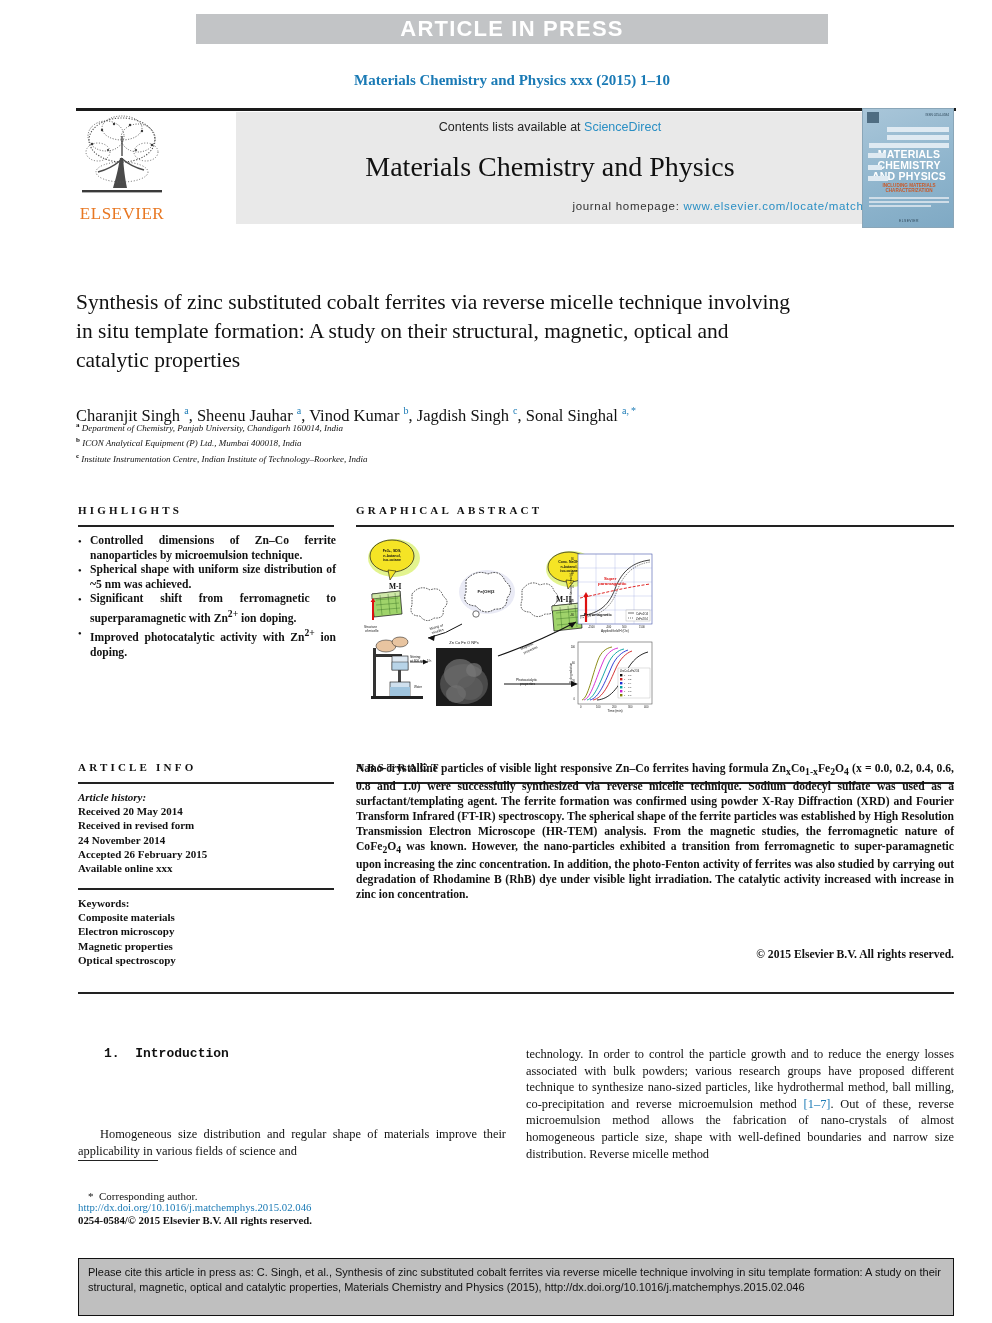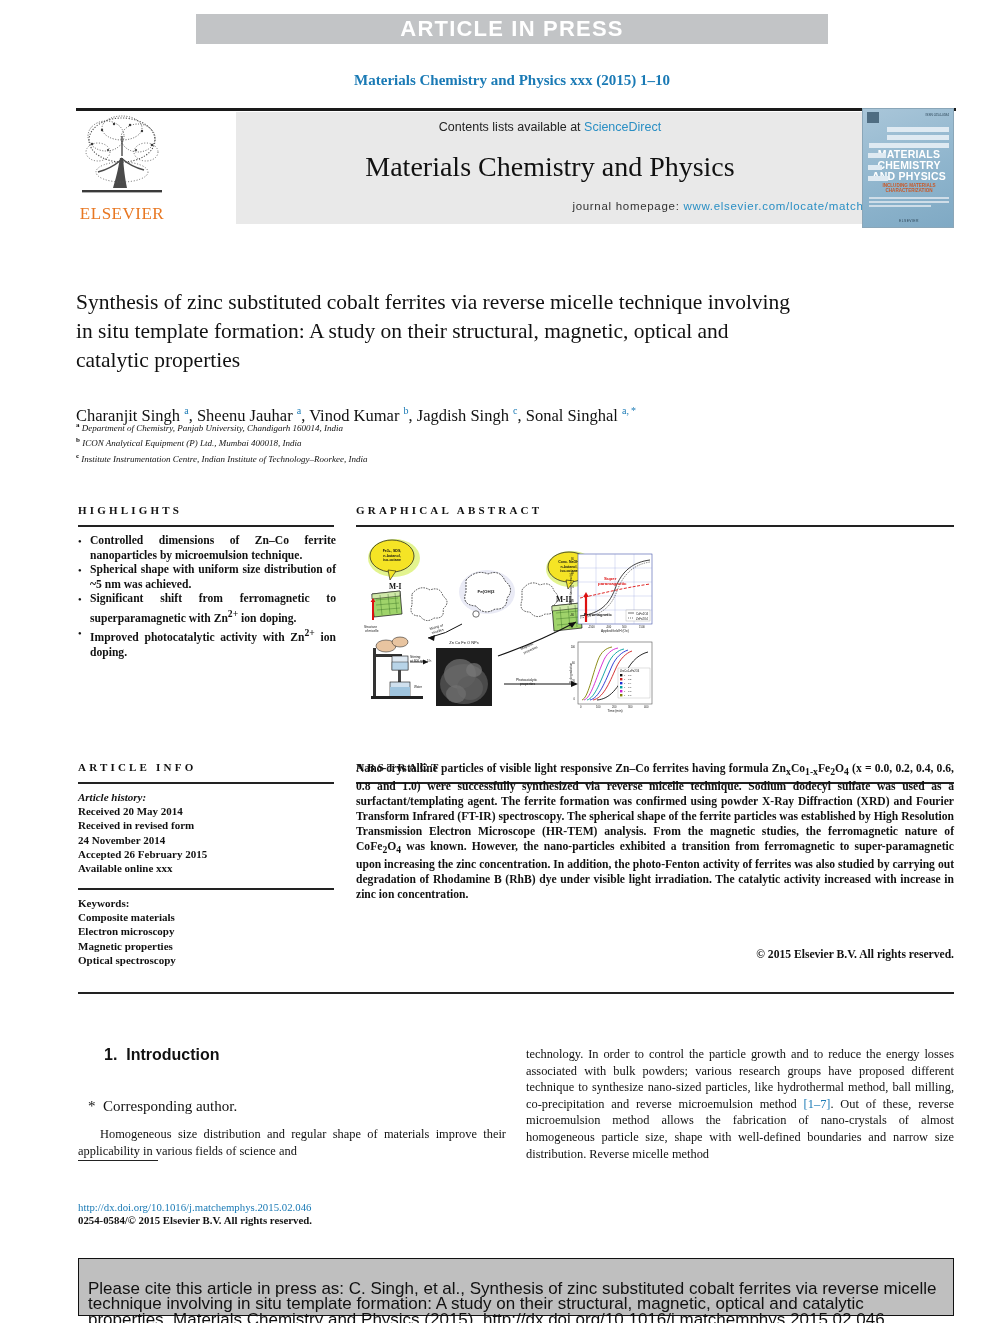--- a/index.html
+++ b/index.html
@@ -166,59 +166,59 @@
     position:absolute;left:340px;top:948px;width:598px;text-align:right;
     font-family:"Liberation Serif", serif;font-weight:bold;
     font-size:11.6px;color:#111;
   }
 
   .big-rule{left:62px;top:992px;width:876px;height:1.5px;}
 
   
   .intro-head{
     position:absolute;left:88px;top:1046px;
-    font-family:Liberation Sans, sans-serif;font-weight:bold;font-size:16px;color:#111;
+    font-family:Liberation Mono, monospace;font-weight:bold;font-size:13px;color:#111;
   }
   .col-left{
     position:absolute;left:62px;top:1126px;width:428px;
     font-family:"Liberation Serif", serif;font-size:12.4px;line-height:16.6px;
     color:#111;text-align:justify;text-indent:22px;
   }
   .col-right{
     position:absolute;left:510px;top:1046px;width:428px;
     font-family:"Liberation Serif", serif;font-size:12.4px;line-height:16.6px;
     color:#111;text-align:justify;
   }
   .col-right a{color:#1a7ab5;text-decoration:none;}
 
   
   .fn-rule{left:62px;top:1160px;width:80px;height:1.2px;}
   .footnote{
-    position:absolute;left:72px;top:1100px;width:420px;
-    font-family:"Liberation Serif", serif;font-size:15px;line-height:13.6px;color:#111;
+    position:absolute;left:72px;top:1190px;width:420px;
+    font-family:"Liberation Serif", serif;font-size:11px;line-height:13.6px;color:#111;
   }
   .footnote .it{font-style:italic;}
   .footnote a{color:#1a7ab5;text-decoration:none;}
   .doi-line{
     position:absolute;left:62px;top:1200px;width:430px;
     font-family:"Liberation Serif", serif;font-size:10.8px;line-height:14.2px;color:#1a7ab5;
   }
   .issn-line{
     position:absolute;left:62px;top:1214px;width:430px;
     font-family:"Liberation Serif", serif;font-weight:bold;font-size:10.8px;color:#111;
   }
 
   
   .cite-box{
     position:absolute;left:62px;top:1258px;width:876px;height:58px;
     border:1.5px solid #111;box-sizing:border-box;
     background:#bfbfbf;
-    padding:22px 9px;
+    padding:6px 9px;
     font-family:"Liberation Sans", sans-serif;
-    font-size:17px;line-height:15.4px;color:#111;
+    font-size:11px;line-height:15.4px;color:#111;
   }
 </style>
 </head>
 <body>
 
 <div class="page">
 
   <div class="aip-banner">
     <span class="aip-text">ARTICLE IN PRESS</span>
   </div>

